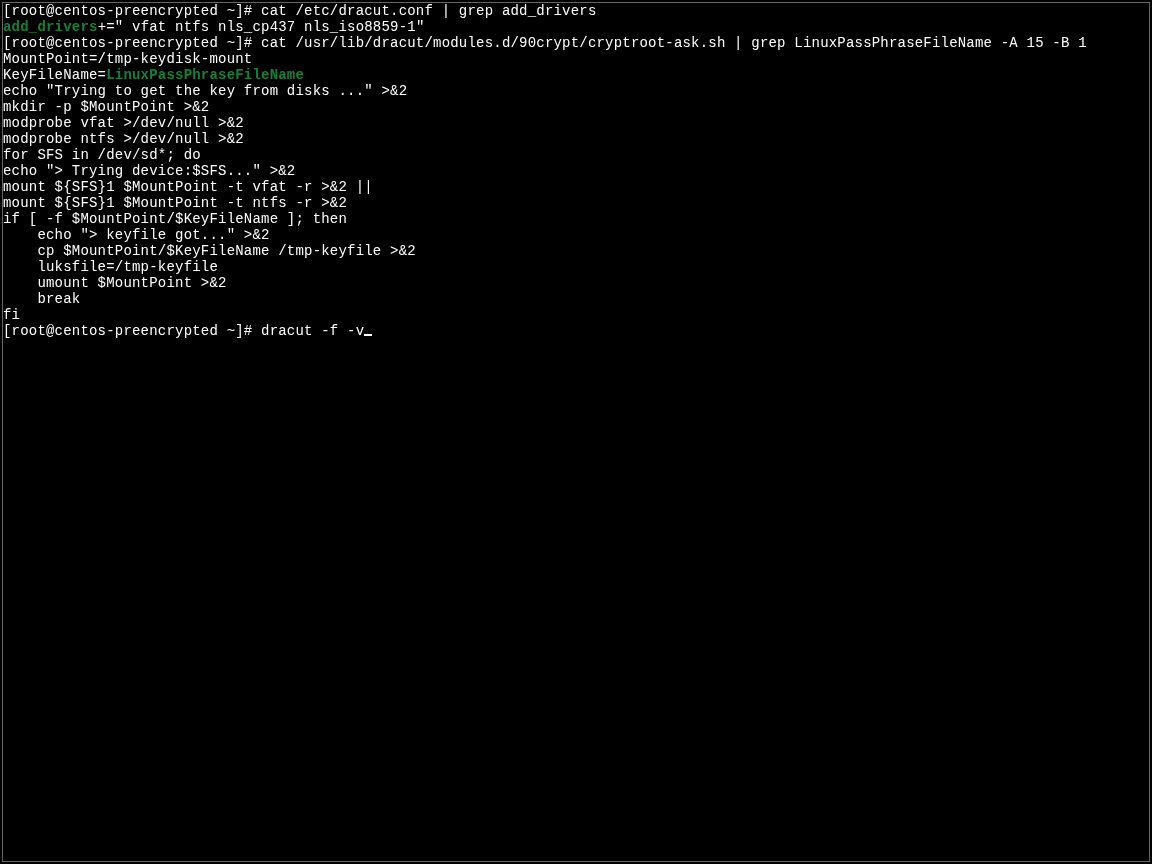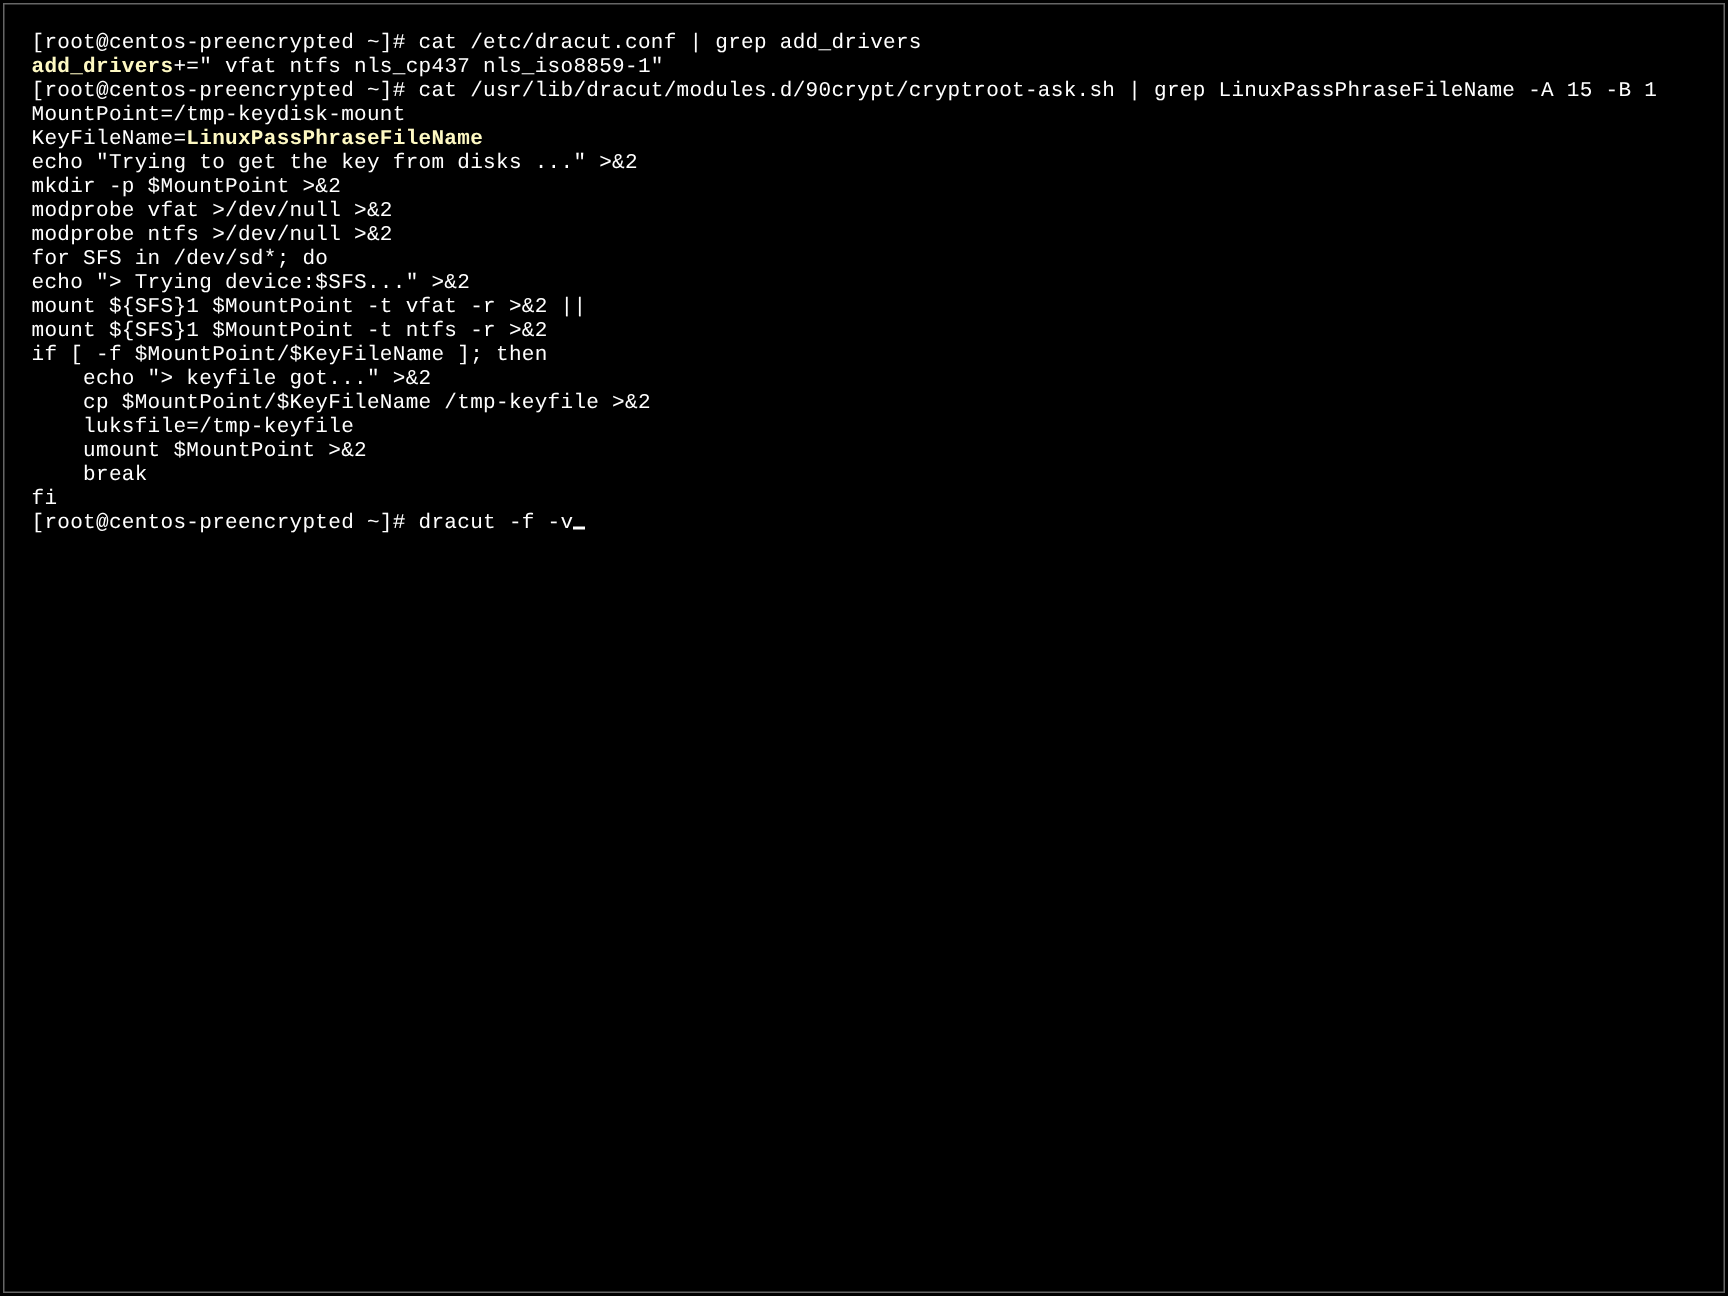--- a/index.html
+++ b/index.html
@@ -15,25 +15,25 @@
     width: 1148px;
     height: 860px;
     margin: 2px;
     background: #000000;
     border: 1px solid #666666;
     font-family: "Courier New", Courier, monospace;
     font-size: 14px;
     line-height: 16px;
     color: #ffffff;
     white-space: pre;
-    padding: 18px;
+    padding: 0;
     letter-spacing: 0.2px;
   }
   .hl {
-    color: #fef9c3;
+    color: #15803d;
     font-weight: bold;
   }
   .cursor {
     display: inline-block;
     width: 8px;
     height: 2px;
     background: #ffffff;
     vertical-align: baseline;
     margin-bottom: -1px;
   }

